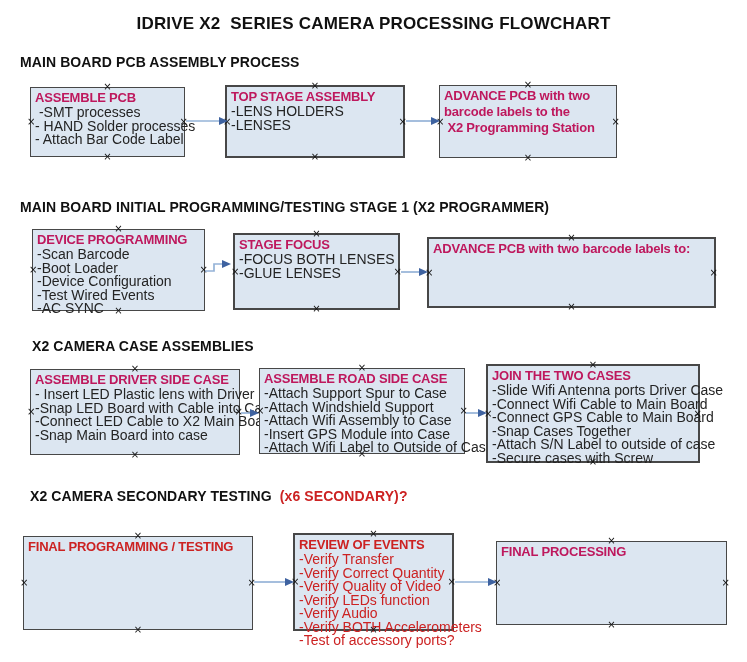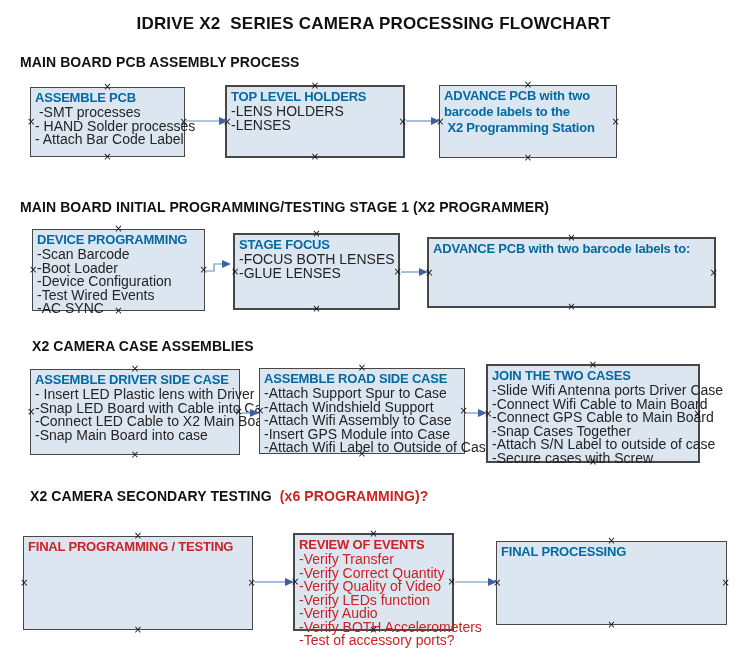--- a/index.html
+++ b/index.html
@@ -23,21 +23,21 @@
     position:absolute;font-size:14px;font-weight:bold;white-space:pre;color:#111;letter-spacing:.1px;
   }
   .sheading .redtxt{color:var(--red);}
   .fbox{
     position:absolute;background:var(--fill);border:1.5px solid var(--bborder);
     box-sizing:border-box;padding:2px 4px 0 4px;z-index:1;
   }
   .fbox.b2{border-width:2px;}
   .fbox.b3{border-width:2.5px;}
   .btitle{
-    font-size:13px;font-weight:bold;line-height:16px;white-space:pre;letter-spacing:-.2px;color:#0369a1;
+    font-size:13px;font-weight:bold;line-height:16px;white-space:pre;letter-spacing:-.2px;color:#be185d;
   }
   .bitems{
     font-size:14px;line-height:13.5px;white-space:pre;color:#242424;
   }
   .fbox.red .btitle,.fbox.red .bitems{color:var(--red);}
   #arrows{position:absolute;left:0;top:0;z-index:2;pointer-events:none;}
   .aline{stroke:var(--aline);stroke-width:1.7;fill:none;}
   .ahead{fill:var(--ahead);stroke:none;}
   .anchor{
     position:absolute;font-size:10px;line-height:10px;color:#161616;z-index:4;
@@ -50,34 +50,34 @@
 <div id="canvas">
 
   <div class="main-title">IDRIVE X2  SERIES CAMERA PROCESSING FLOWCHART</div>
 
   <div class="sheading" style="left:20px;top:54px"><span>MAIN BOARD PCB ASSEMBLY PROCESS</span><span class="redtxt"></span></div>
 
   <div class="sheading" style="left:20px;top:199px"><span>MAIN BOARD INITIAL PROGRAMMING/TESTING STAGE 1 (X2 PROGRAMMER)</span><span class="redtxt"></span></div>
 
   <div class="sheading" style="left:32px;top:338px"><span>X2 CAMERA CASE ASSEMBLIES</span><span class="redtxt"></span></div>
 
-  <div class="sheading" style="left:30px;top:488px"><span>X2 CAMERA SECONDARY TESTING</span><span class="redtxt">  (x6 PROGRAMMING)?</span></div>
+  <div class="sheading" style="left:30px;top:488px"><span>X2 CAMERA SECONDARY TESTING</span><span class="redtxt">  (x6 SECONDARY)?</span></div>
 
   <div class="fbox" style="left:30px;top:87px;width:155px;height:70px">
     <div class="btitle">ASSEMBLE PCB</div>
     <div class="bitems"> -SMT processes
 - HAND Solder processes
 - Attach Bar Code Label</div>
   <span class="anchor" style="top:-6px;left:50%;transform:translateX(-50%)">×</span>
       <span class="anchor" style="bottom:-6px;left:50%;transform:translateX(-50%)">×</span>
       <span class="anchor" style="left:-4px;top:50%;transform:translateY(-55%)">×</span>
       <span class="anchor" style="right:-4px;top:50%;transform:translateY(-55%)">×</span>
     </div>
   <div class="fbox b2" style="left:225px;top:85px;width:180px;height:73px">
-    <div class="btitle">TOP LEVEL HOLDERS</div>
+    <div class="btitle">TOP STAGE ASSEMBLY</div>
     <div class="bitems">-LENS HOLDERS
 -LENSES</div>
   <span class="anchor" style="top:-6px;left:50%;transform:translateX(-50%)">×</span>
       <span class="anchor" style="bottom:-6px;left:50%;transform:translateX(-50%)">×</span>
       <span class="anchor" style="left:-4px;top:50%;transform:translateY(-55%)">×</span>
       <span class="anchor" style="right:-4px;top:50%;transform:translateY(-55%)">×</span>
     </div>
   <div class="fbox" style="left:439px;top:85px;width:178px;height:73px">
     <div class="btitle">ADVANCE PCB with two
 barcode labels to the

